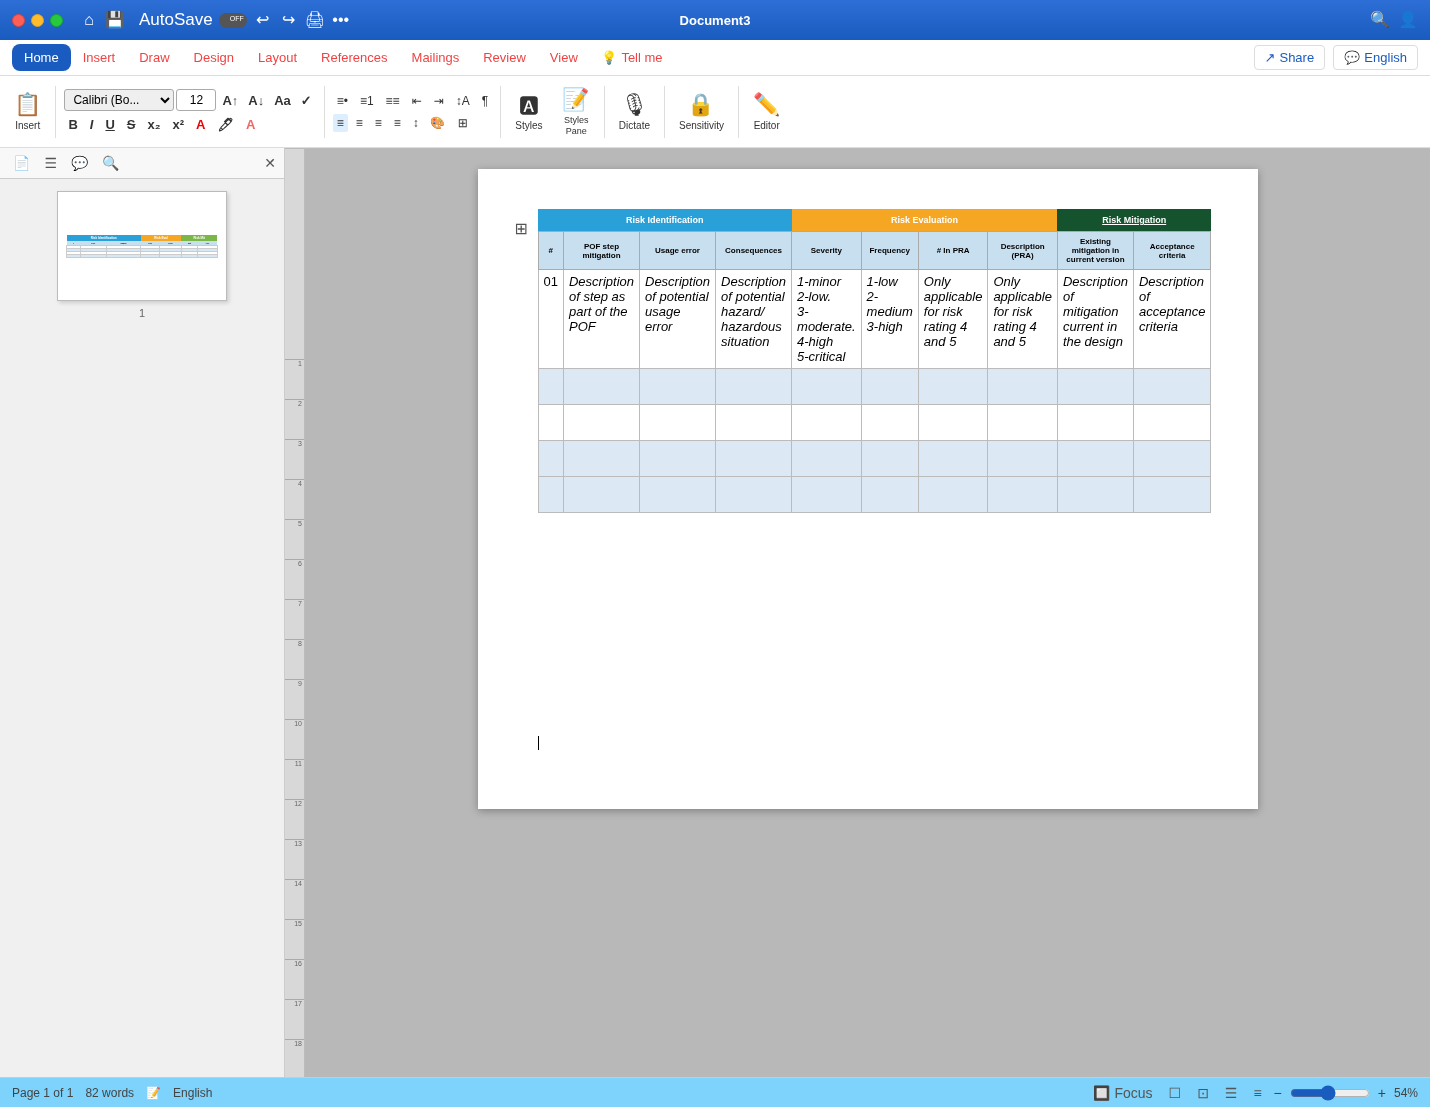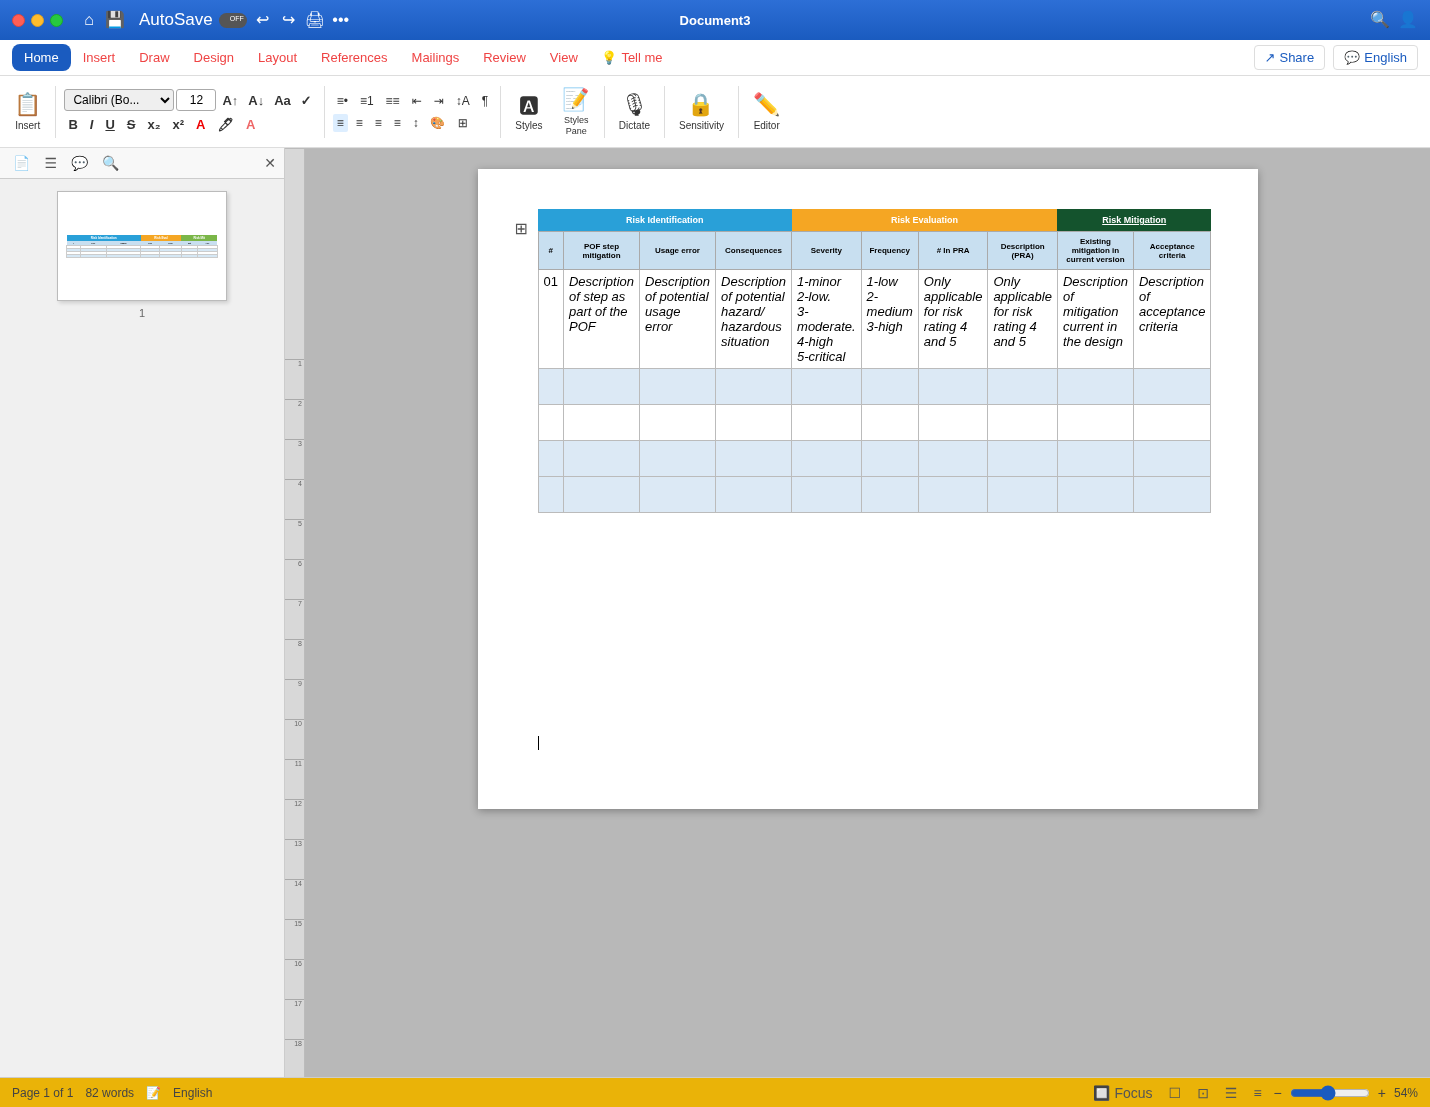--- a/index.html
+++ b/index.html
@@ -136,21 +136,21 @@
     .doc-table .data-row-1 td { background: #fff; }
     .doc-table .data-row-2 td { background: #dce9f5; }
     .doc-table .data-row-3 td { background: #fff; }
     .doc-table .data-row-4 td { background: #dce9f5; }
     .doc-table .data-row-5 td { background: #dce9f5; }
     .table-add-btn { position: absolute; top: 50px; left: 37px; font-size: 16px; color: #555; cursor: pointer; }
 
     
     .status-bar {
       height: 30px;
-      background: #eab308;
+      background: #7dd3fc;
       border-top: 1px solid #ccc;
       display: flex;
       align-items: center;
       padding: 6px 12px;
       font-size: 12px;
       color: #444;
       gap: 12px;
     }
     .status-right { margin-left: auto; display: flex; align-items: center; gap: 8px; }
     .zoom-slider { width: 80px; accent-color: #1a5bbf; }

